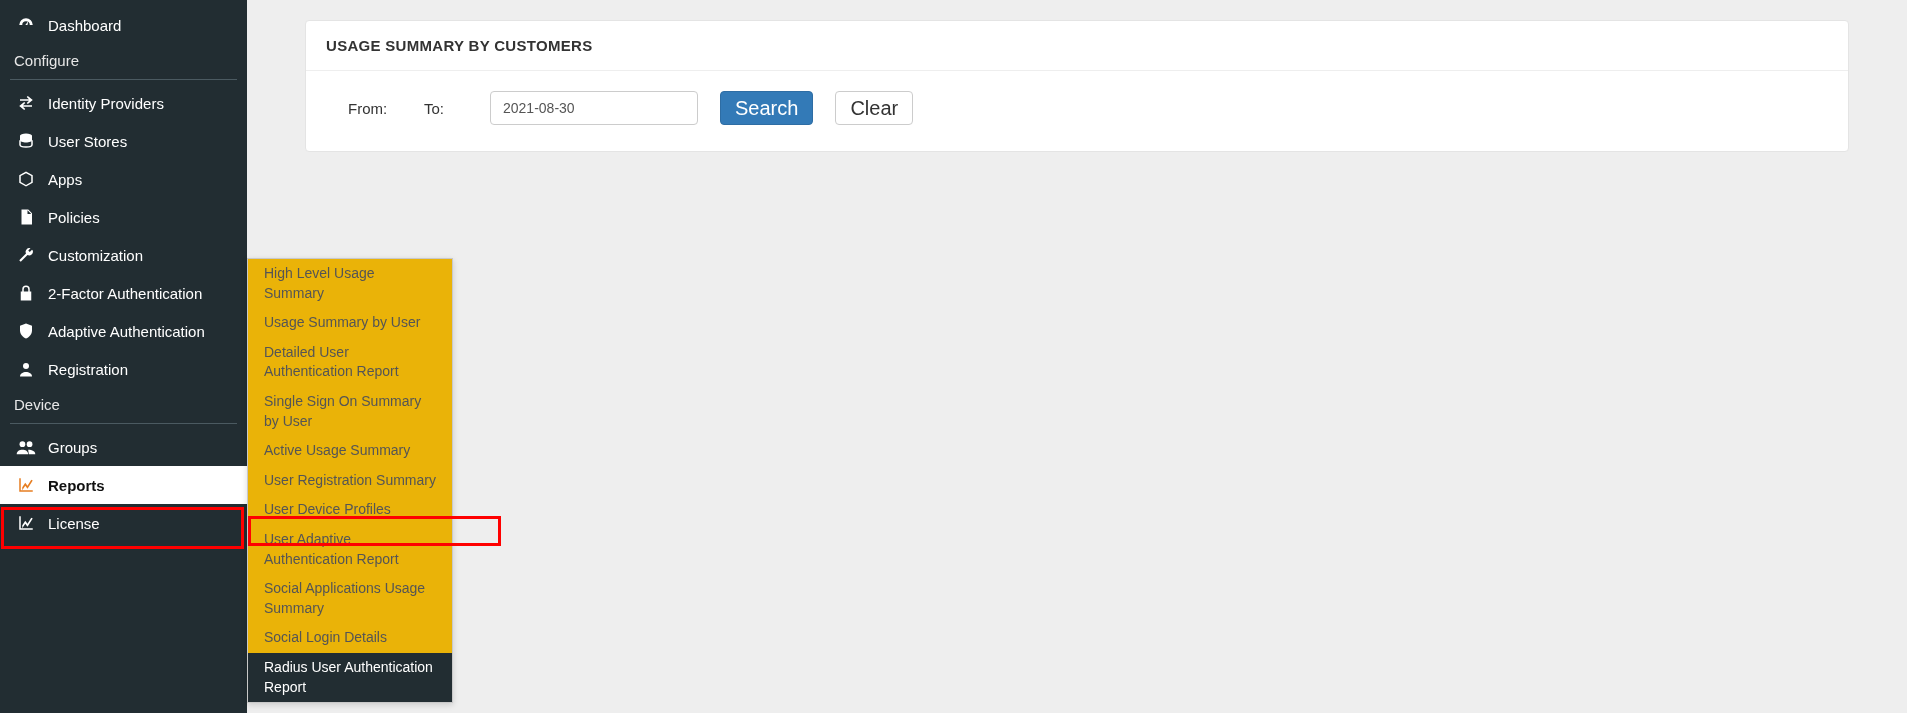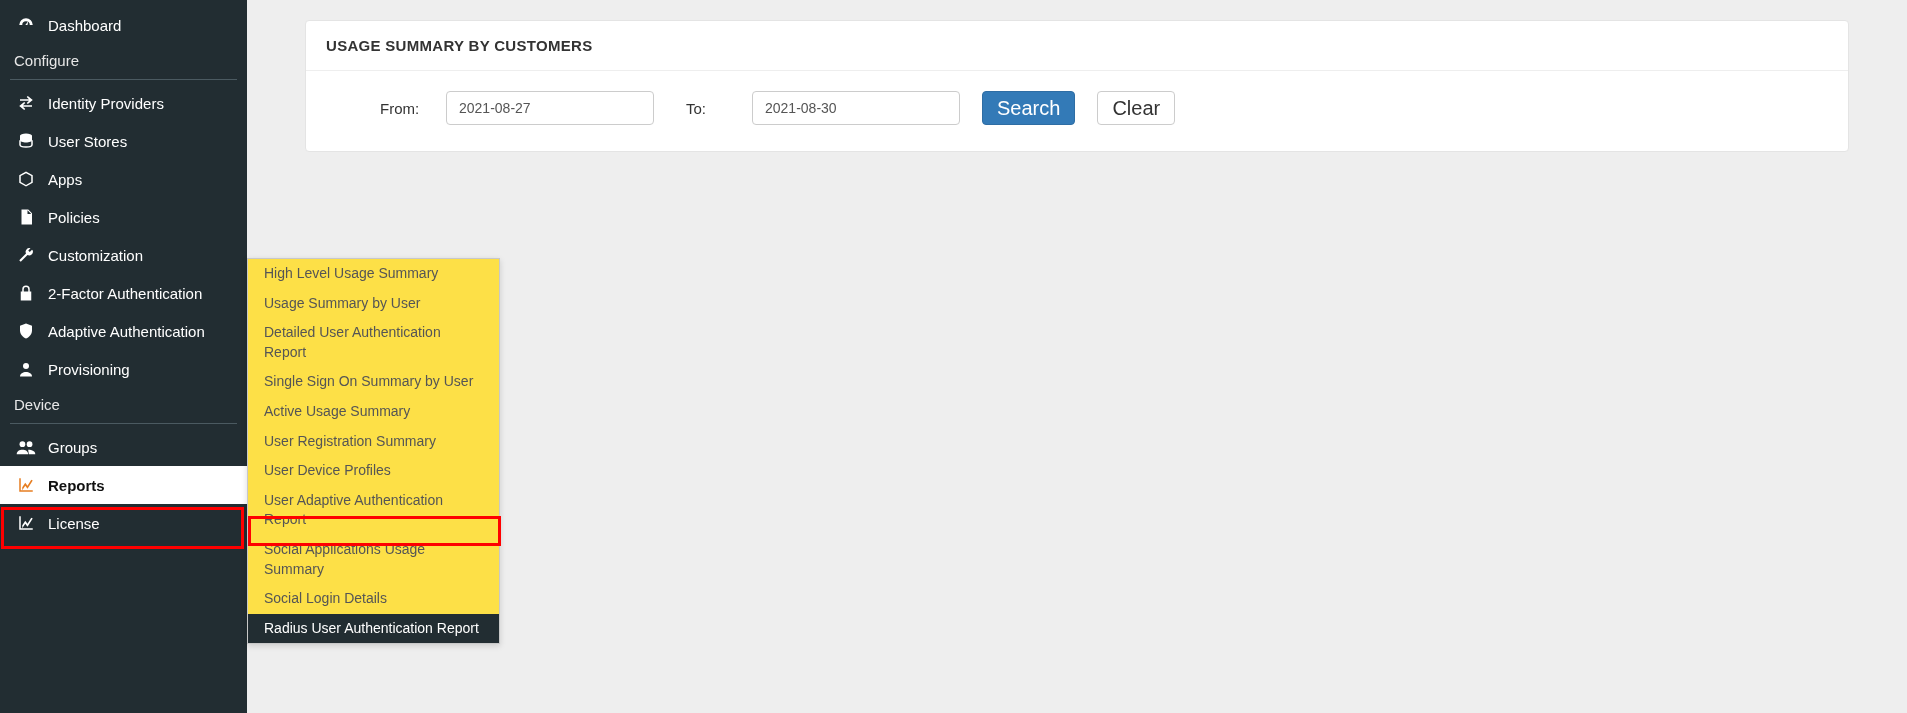--- a/index.html
+++ b/index.html
@@ -78,21 +78,20 @@
     font-weight: 700;
     font-size: 15px;
     letter-spacing: .3px;
     color: #333;
   }
   .panel-body {
     padding: 20px 20px 26px 42px;
     display: flex;
     align-items: center;
     gap: 22px;
-    margin-left: 32px;
   }
   .lbl {
     font-size: 15px;
     color: #333;
     min-width: 44px;
   }
   .input {
     width: 208px;
     height: 34px;
     padding: 6px 12px;
@@ -117,22 +116,22 @@
   }
   .btn-default {
     background: #fff;
     color: #333;
     border-color: #ccc;
   }
   .flyout {
     position: absolute;
     left: 247px;
     top: 258px;
-    width: 253px;
-    background: #fde047;
+    width: 206px;
+    background: #eab308;
     border: 1px solid #c8c8c8;
     box-shadow: 0 2px 6px rgba(0,0,0,.15);
   }
   .flyout-item {
     padding: 5px 14px 5px 16px;
     font-size: 14px;
     color: #555;
     cursor: pointer;
     line-height: 1.4;
   }
@@ -229,21 +228,21 @@
     <span>Adaptive Authentication</span>
   </div>
 
   <div class="sidebar-item">
     <span class="icon">
       <svg width="18" height="18" viewBox="0 0 24 24" fill="currentColor">
           <circle cx="12" cy="8" r="4"></circle>
           <path d="M4 22c0-4 4-6 8-6s8 2 8 6H4z"></path>
         </svg>
     </span>
-    <span>Provisioning</span>
+    <span>Registration</span>
   </div>
 
   <div class="sidebar-section">Device</div>
   <hr class="sidebar-hr">
 
 
   <div class="sidebar-item">
     <span class="icon">
       <svg width="20" height="18" viewBox="0 0 28 24" fill="currentColor">
           <circle cx="9" cy="8" r="4"></circle>
@@ -273,21 +272,20 @@
     <span>License</span>
   </div>
 
 </nav>
 
 <div class="main">
   <div class="panel">
     <div class="panel-header">USAGE SUMMARY BY CUSTOMERS</div>
     <div class="panel-body">
       <span class="lbl">From:</span>
-      <input class="input" value="2021-08-27" style="">
       <span class="lbl" style="margin-left:10px">To:</span>
       <input class="input" value="2021-08-30" style="">
       <button class="btn btn-primary">Search</button>
       <button class="btn btn-default">Clear</button>
     </div>
   </div>
 </div>
 
 <div class="flyout">
   <div class="flyout-item">High Level Usage Summary</div>

